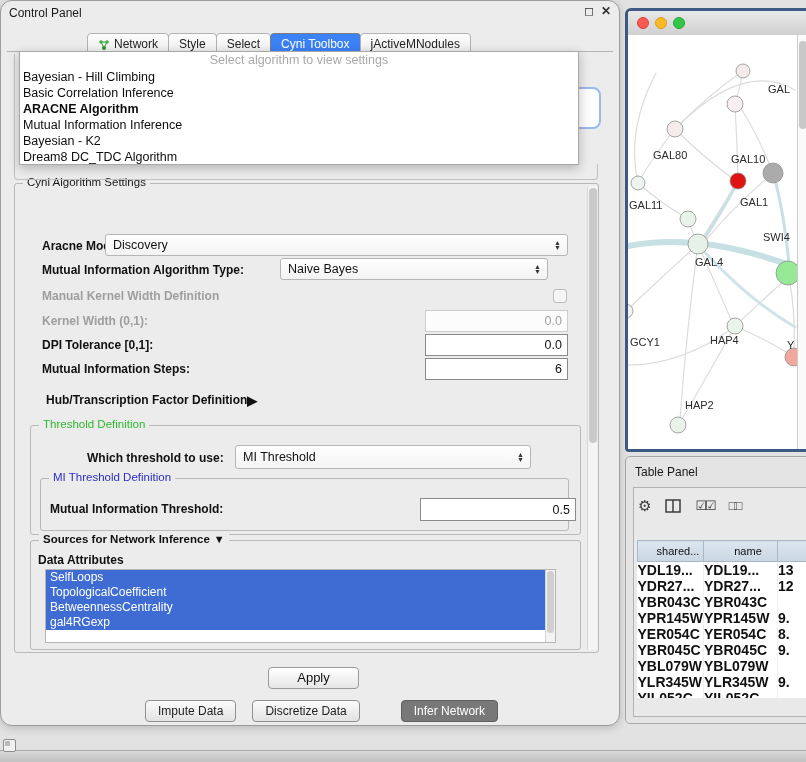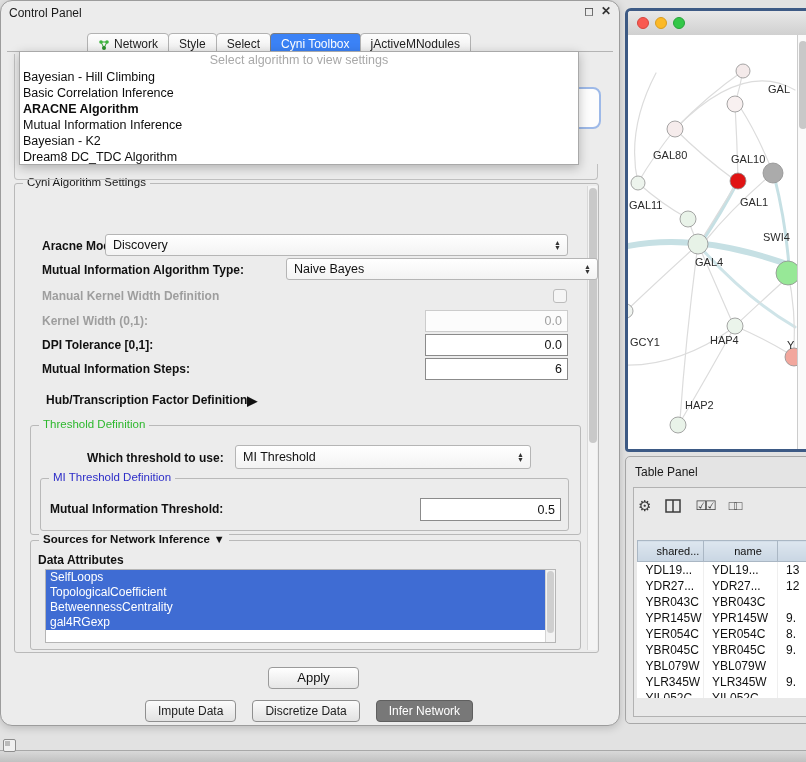--- a/index.html
+++ b/index.html
@@ -78,21 +78,21 @@
     position:absolute;text-align:center;font-size:13px;color:#111;
     background:linear-gradient(#ffffff,#e6e6e6);
     border:1px solid #9a9a9a;border-radius:4px;box-sizing:border-box;
   }
   .seg-row{position:absolute;left:144px;top:699px;display:flex;gap:16px;}
   .seg{
     height:22px;line-height:20px;padding:0 12px;font-size:12px;
     background:linear-gradient(#fbfbfb,#e2e2e2);
     border:1px solid #8f8f8f;border-radius:4px;box-sizing:border-box;color:#222;
   }
-  .seg.active{background:#787878;color:#fff;border-color:#5f5f5f;}
+  .seg.active{background:#787878;color:#fff;border-color:#5f5f5f;margin-left:25px;}
   
   .net-window{
     position:absolute;left:625px;top:8px;width:200px;height:444px;
     border:3px solid #3d5a85;border-radius:6px 6px 4px 4px;
     background:#ffffff;z-index:5;box-sizing:border-box;overflow:hidden;
   }
   .net-titlebar{position:absolute;left:0;top:0;right:0;height:24px;background:linear-gradient(#e8e8e8,#d0d0d0);border-bottom:1px solid #aeaeae;}
   .lights{position:absolute;left:9px;top:6px;display:flex;gap:6px;}
   .light{width:12px;height:12px;border-radius:50%;box-sizing:border-box;}
   .light.red{background:#f95950;border:1px solid #d6453e;}
@@ -113,21 +113,21 @@
   .tp-toolbar{position:absolute;left:4px;top:10px;display:flex;gap:14px;align-items:center;}
   .tool-ic{color:#3c3c3c;font-size:15px;line-height:16px;cursor:default;}
   .tool-ic.small{font-size:13px;letter-spacing:-2px;}
   .tp-table{position:absolute;left:3px;top:52px;width:190px;height:158px;overflow:hidden;background:#fff;}
   table{border-collapse:collapse;table-layout:fixed;width:196px;}
   th{
     background:linear-gradient(#dde6ef,#c9d6e3);
     border:1px solid #aab7c4;font-size:11px;font-weight:normal;
     height:18px;text-align:center;color:#111;overflow:hidden;white-space:nowrap;padding-left:16px;
   }
-  td{font-size:12px;height:16px;padding:0 8px;white-space:nowrap;overflow:hidden;border-right:1px solid #efefef;color:#111;}
+  td{font-size:14px;height:16px;padding:0 0;white-space:nowrap;overflow:hidden;border-right:1px solid #efefef;color:#111;font-weight:bold;}
   
   .bottom-strip{position:absolute;left:0;top:750px;width:806px;height:12px;background:linear-gradient(#d9d9d9,#bfbfbf);border-top:1px solid #a8a8a8;z-index:20;}
   .dock-icon{position:absolute;left:3px;top:739px;width:13px;height:13px;border:1px solid #8d8d8d;background:#f0f0f0;border-radius:2px;z-index:21;box-sizing:border-box;}
   .dock-icon::after{content:"";position:absolute;left:1px;top:1px;width:5px;height:5px;background:#bbbbbb;}
 </style>
 </head>
 <body>
 
 <div class="cp-window">
 
@@ -181,21 +181,21 @@
   <div class="lbl" style="left:41px;top:238px;">Aracne Mode:</div>
   <div class="combo" style="left:104px;top:233px;width:463px;height:22px;">
     <span>Discovery</span>
     <span class="arr">
         <span>▲</span>
         <span>▼</span>
       </span>
   </div>
 
   <div class="lbl" style="left:41px;top:262px;">Mutual Information Algorithm Type:</div>
-  <div class="combo" style="left:285px;top:257px;width:312px;height:22px;">
+  <div class="combo" style="left:279px;top:257px;width:268px;height:22px;">
     <span>Naive Bayes</span>
     <span class="arr">
         <span>▲</span>
         <span>▼</span>
       </span>
   </div>
 
   <div class="lbl disabled" style="left:41px;top:288px;">Manual Kernel Width Definition</div>
   <div class="checkbox" style="left:552px;top:288px;"></div>
 
@@ -227,21 +227,21 @@
         <span>▼</span>
       </span>
   </div>
 
   <div class="group" style="left:39px;top:477px;width:529px;height:53px;padding-left:18px;">
     <div class="group-title t-blue">
         <span>MI Threshold Definition</span>
       </div>
   </div>
   <div class="lbl" style="left:49px;top:501px;">Mutual Information Threshold:</div>
-  <div class="tfield" style="left:419px;top:497px;width:141px;height:23px;">0.5</div>
+  <div class="tfield" style="left:419px;top:497px;width:156px;height:23px;">0.5</div>
 
   <div class="group" style="left:29px;top:539px;width:551px;height:110px;">
     <div class="group-title t-bold">
       <span>Sources for Network Inference</span>
       <span style="font-size:11px;">▼</span>
     </div>
   </div>
   <div class="lbl" style="left:37px;top:552px;">Data Attributes</div>
   <div class="attr-list" style="left:44px;top:568px;width:511px;height:74px;">
     <div class="attr-items">

